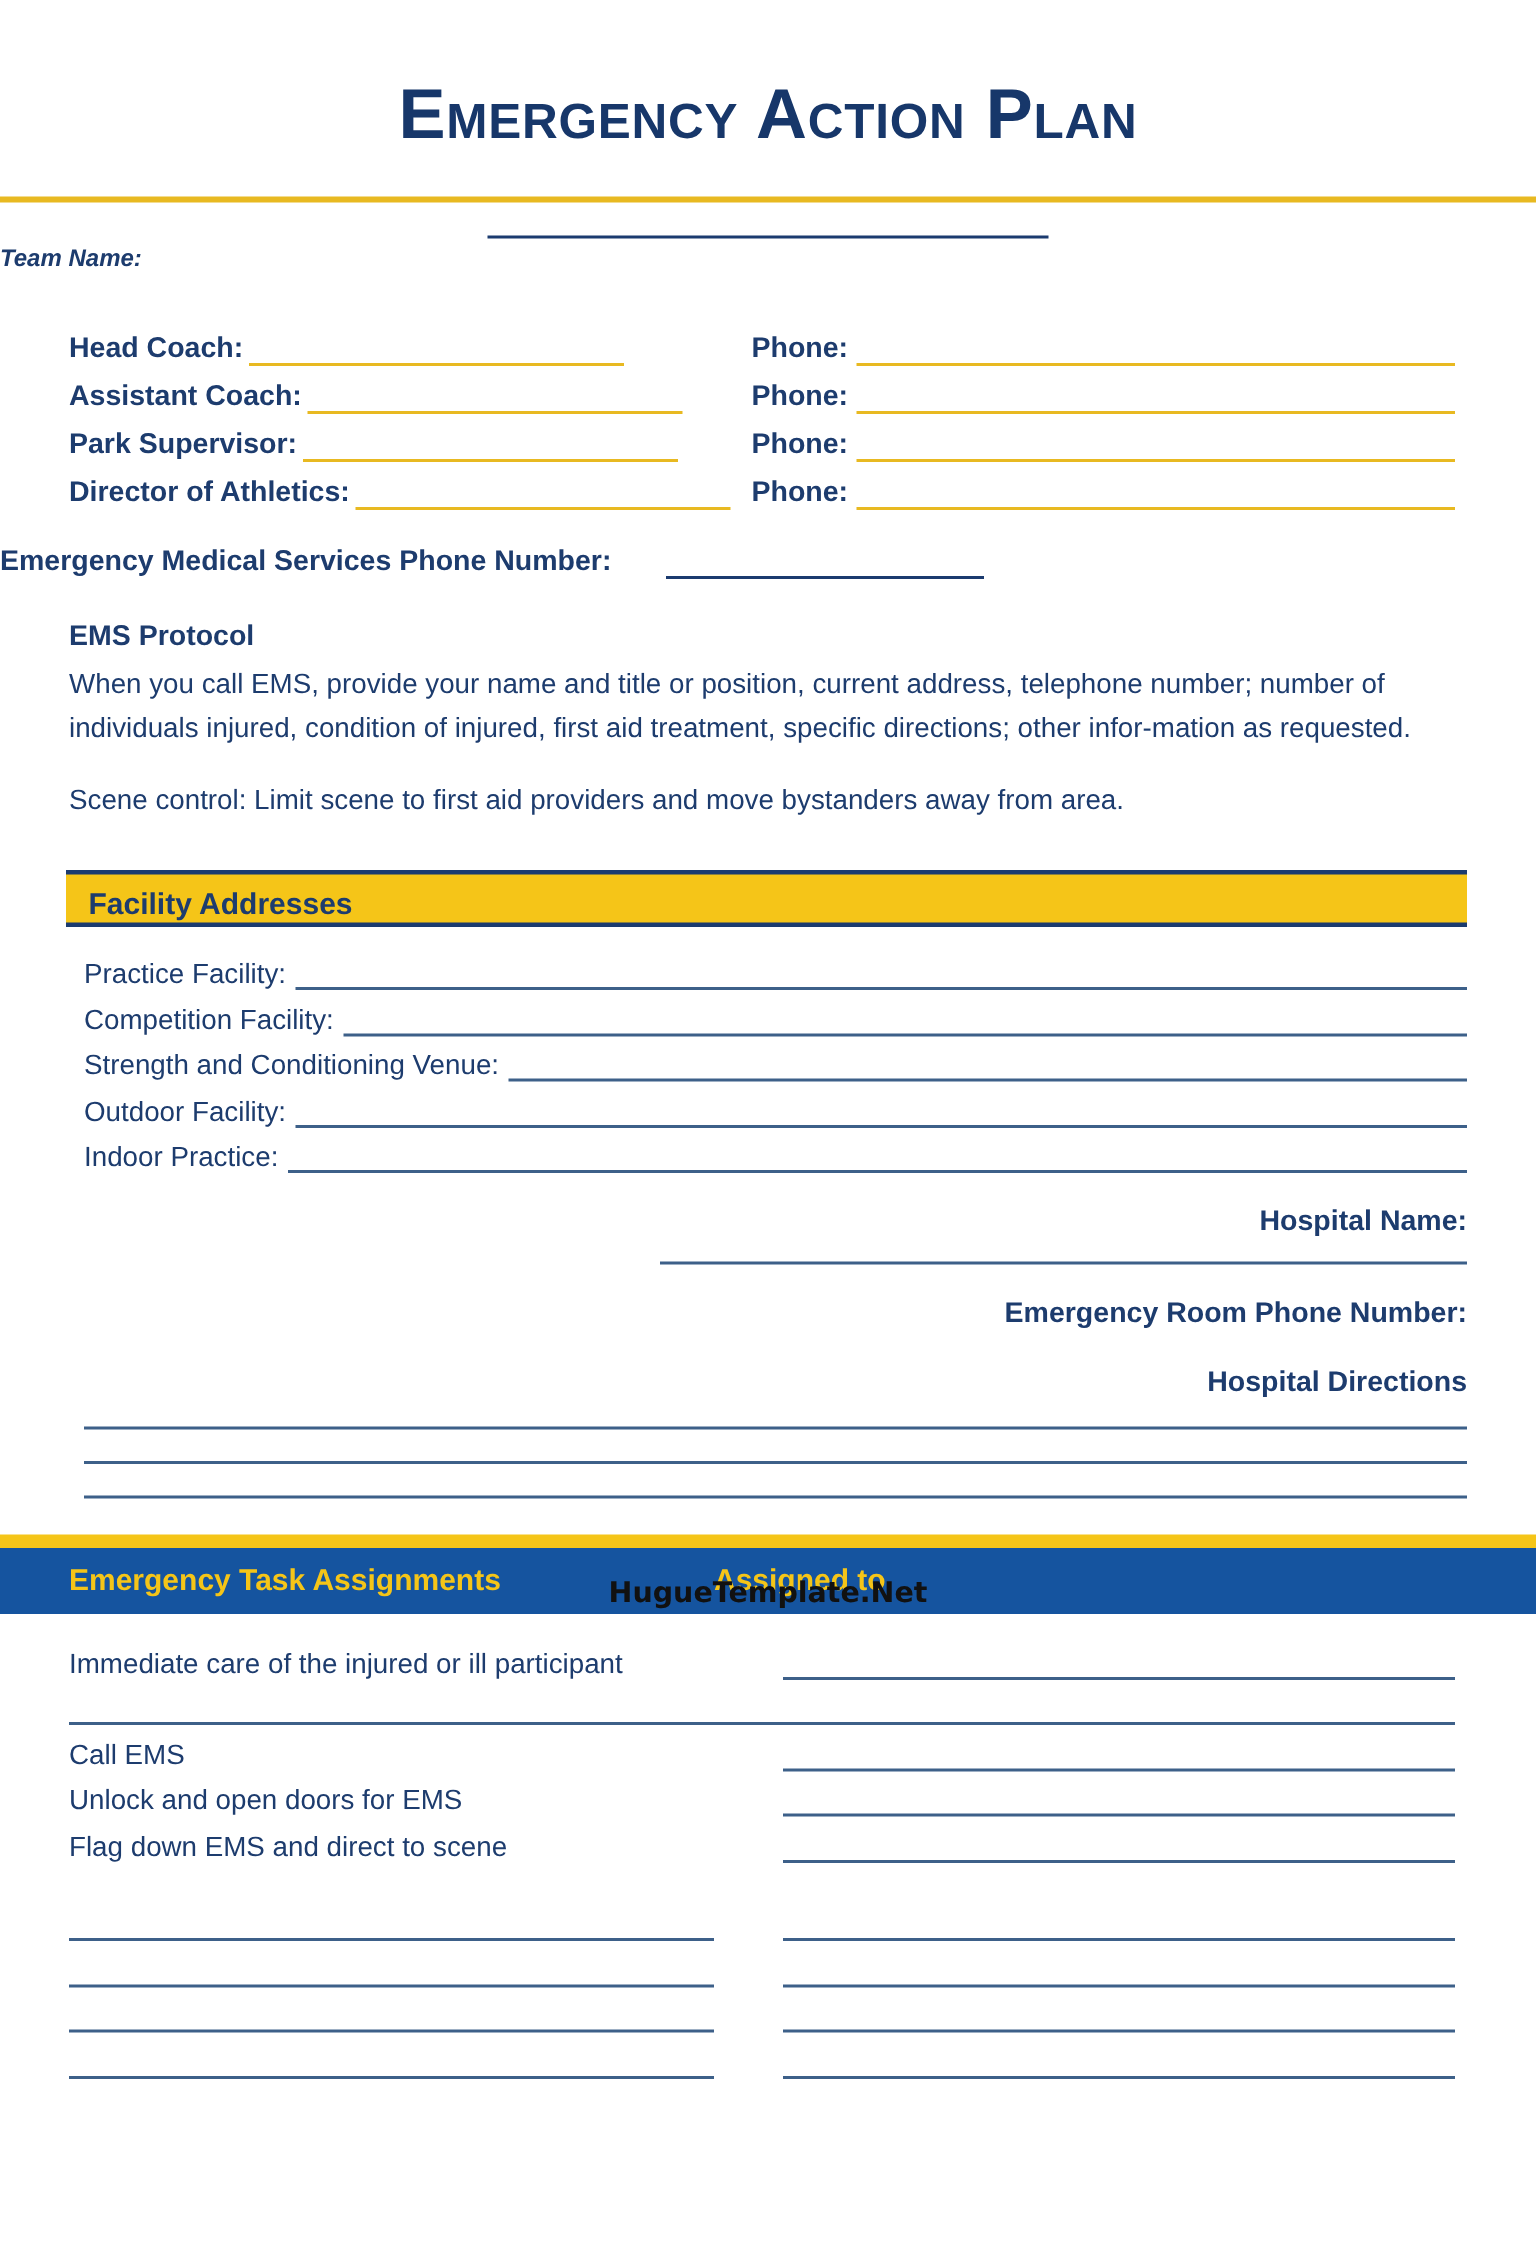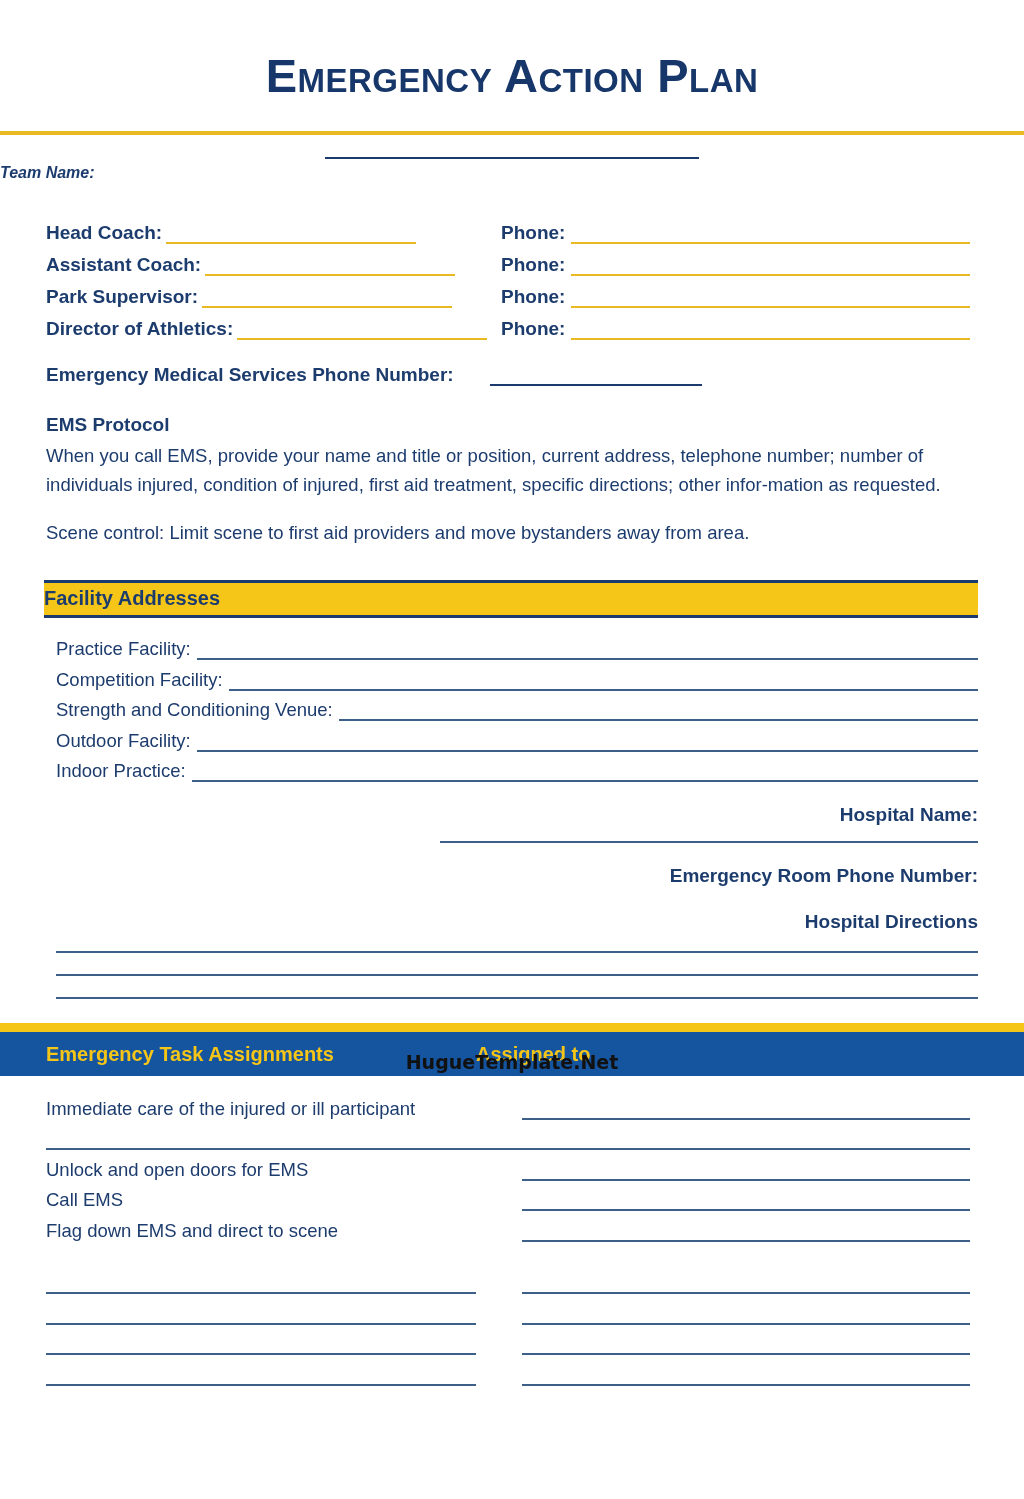--- a/index.html
+++ b/index.html
@@ -114,21 +114,20 @@
   }
   .phone-col{
     flex:1;
     display:flex;
     align-items:flex-end;
   }
 
   
   .ems-phone{
     margin-top:24px;
-    padding-left:46px;
     display:flex;
     align-items:flex-end;
     gap:28px;
   }
   .ems-phone .lbl{
     font-size:19px;
     font-weight:bold;
     color:var(--navy-text);
     white-space:nowrap;
   }
@@ -163,21 +162,22 @@
     margin-top:32px;
     padding-left:44px;
     padding-right:46px;
   }
   .bar-gold-wrap{
     border-top:3px solid var(--navy);
     border-bottom:3px solid var(--navy);
     background:var(--gold);
     height:38px;
     display:flex;
-    align-items:center;
+    align-items:flex-end;
+    padding-left:15px;
     margin-top:28px;
   }
   .bar-gold-wrap .bar-title{
     font-size:20px;
     font-weight:bold;
     color:var(--navy-text);
   }
   .fac-list{
     margin-top:12px;
     padding-left:12px;
@@ -453,25 +453,25 @@
 
     <div class="task-list">
       <div class="task-row">
         <span class="t-label">Immediate care of the injured or ill participant</span>
         <span class="t-blank"></span>
       </div>
       <div class="task-row">
         <span class="t-blank"></span>
       </div>
       <div class="task-row">
+        <span class="t-label">Call EMS</span>
+        <span class="t-blank"></span>
+      </div>
+      <div class="task-row">
         <span class="t-label">Unlock and open doors for EMS</span>
-        <span class="t-blank"></span>
-      </div>
-      <div class="task-row">
-        <span class="t-label">Call EMS</span>
         <span class="t-blank"></span>
       </div>
       <div class="task-row">
         <span class="t-label">Flag down EMS and direct to scene</span>
         <span class="t-blank"></span>
       </div>
     </div>
 
     <div class="blank-rows">
       <div class="blank-row">

